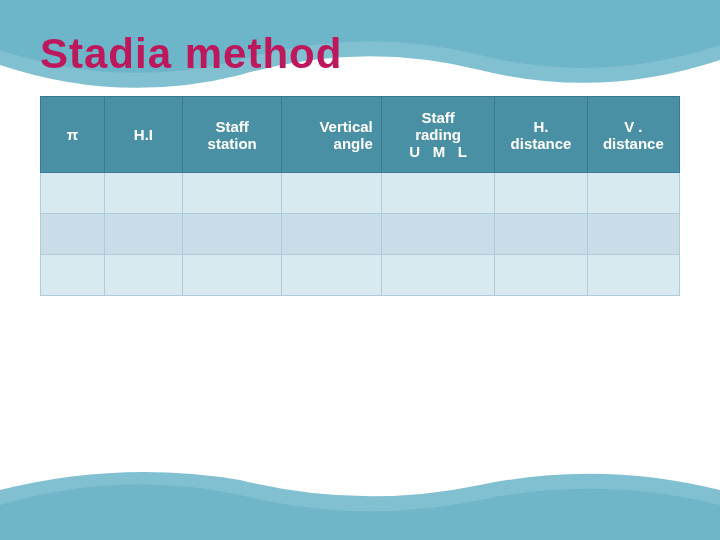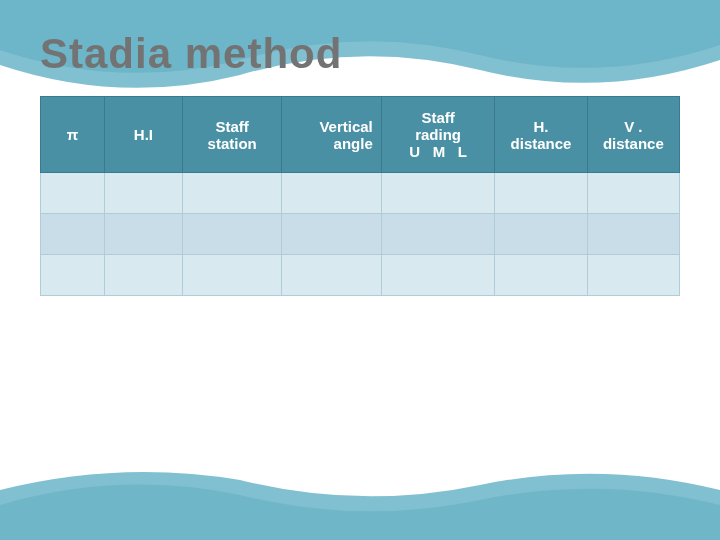--- a/index.html
+++ b/index.html
@@ -35,21 +35,21 @@
 
     .content {
       position: relative;
       z-index: 1;
       padding: 30px 40px 20px 40px;
     }
 
     .page-title {
       font-size: 42px;
       font-weight: bold;
-      color: #737373;
+      color: #be185d;
       margin-bottom: 18px;
       letter-spacing: 1px;
     }
 
     table {
       width: 100%;
       border-collapse: collapse;
       table-layout: fixed;
     }
 

